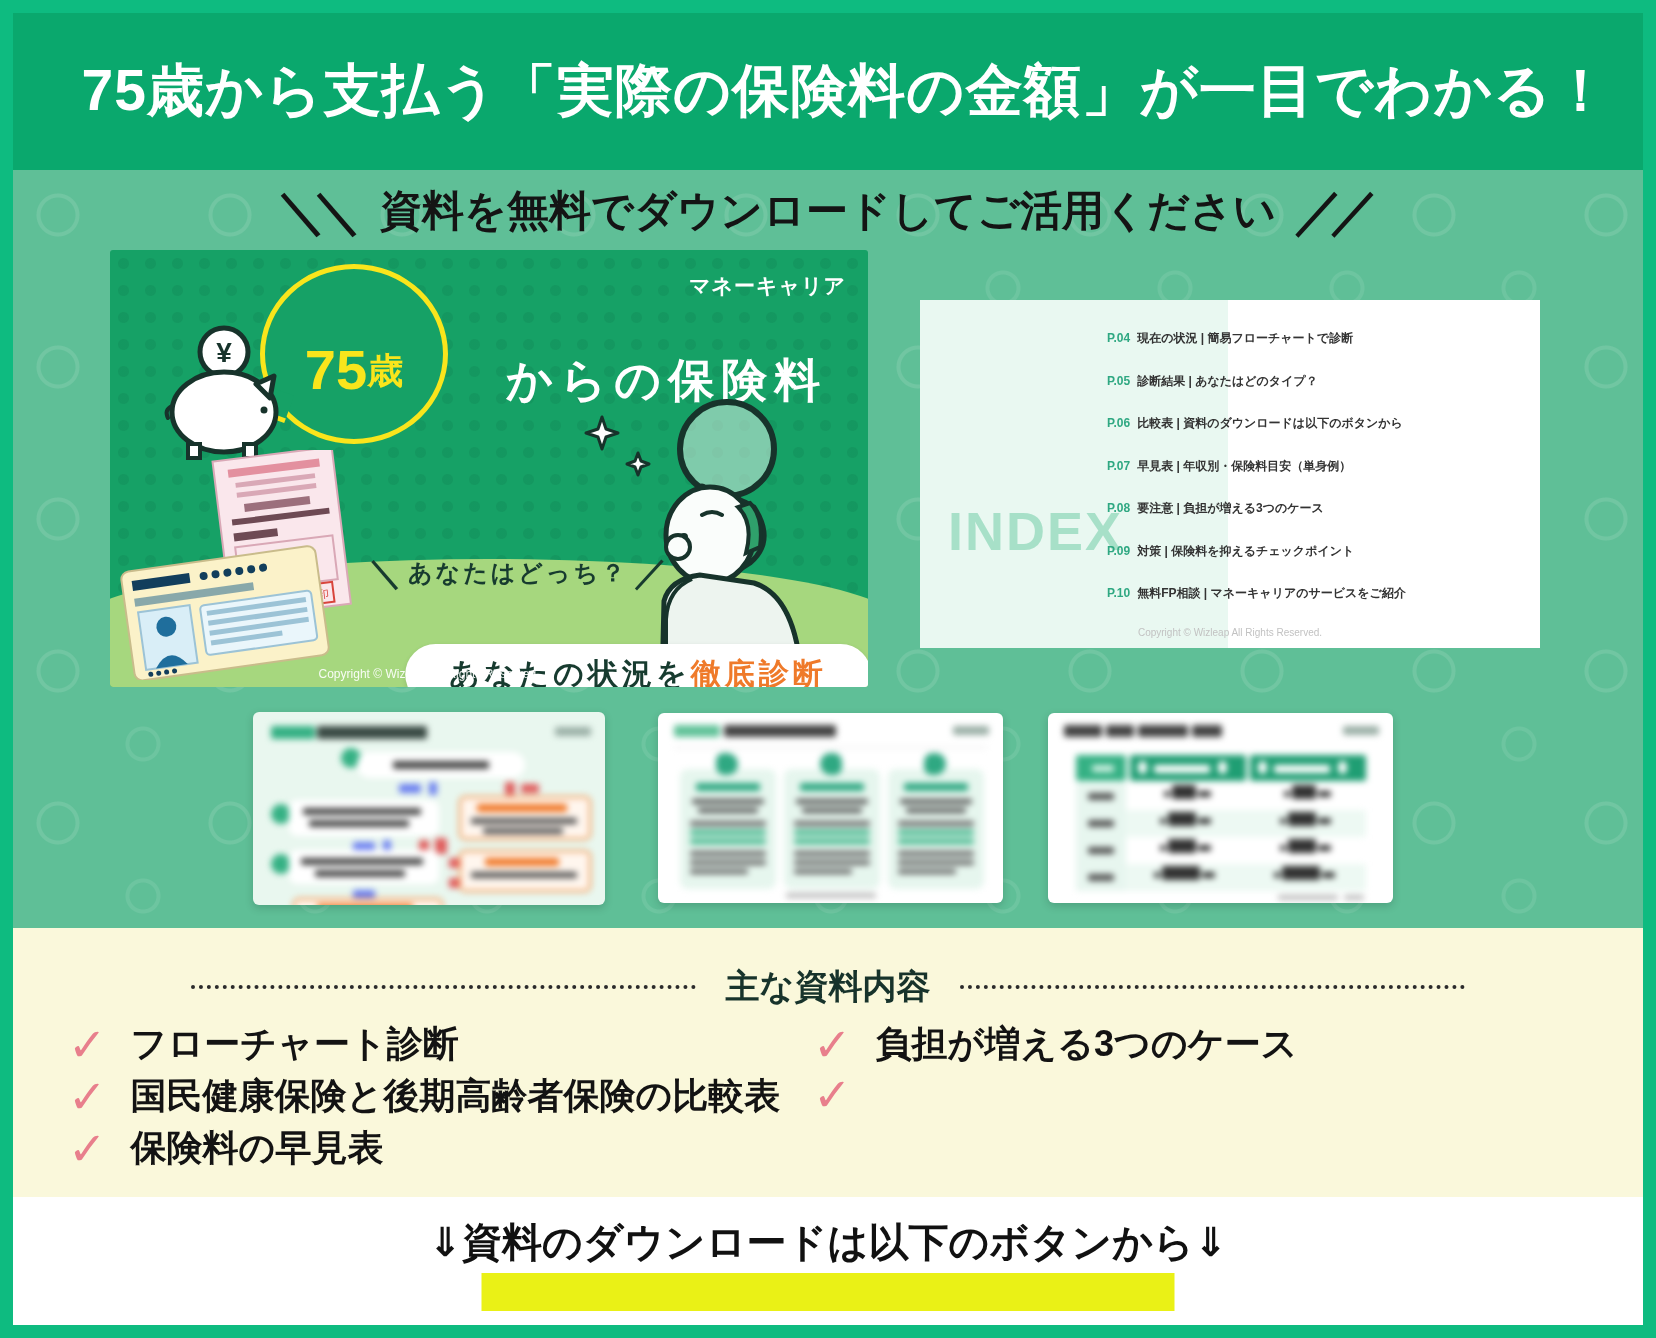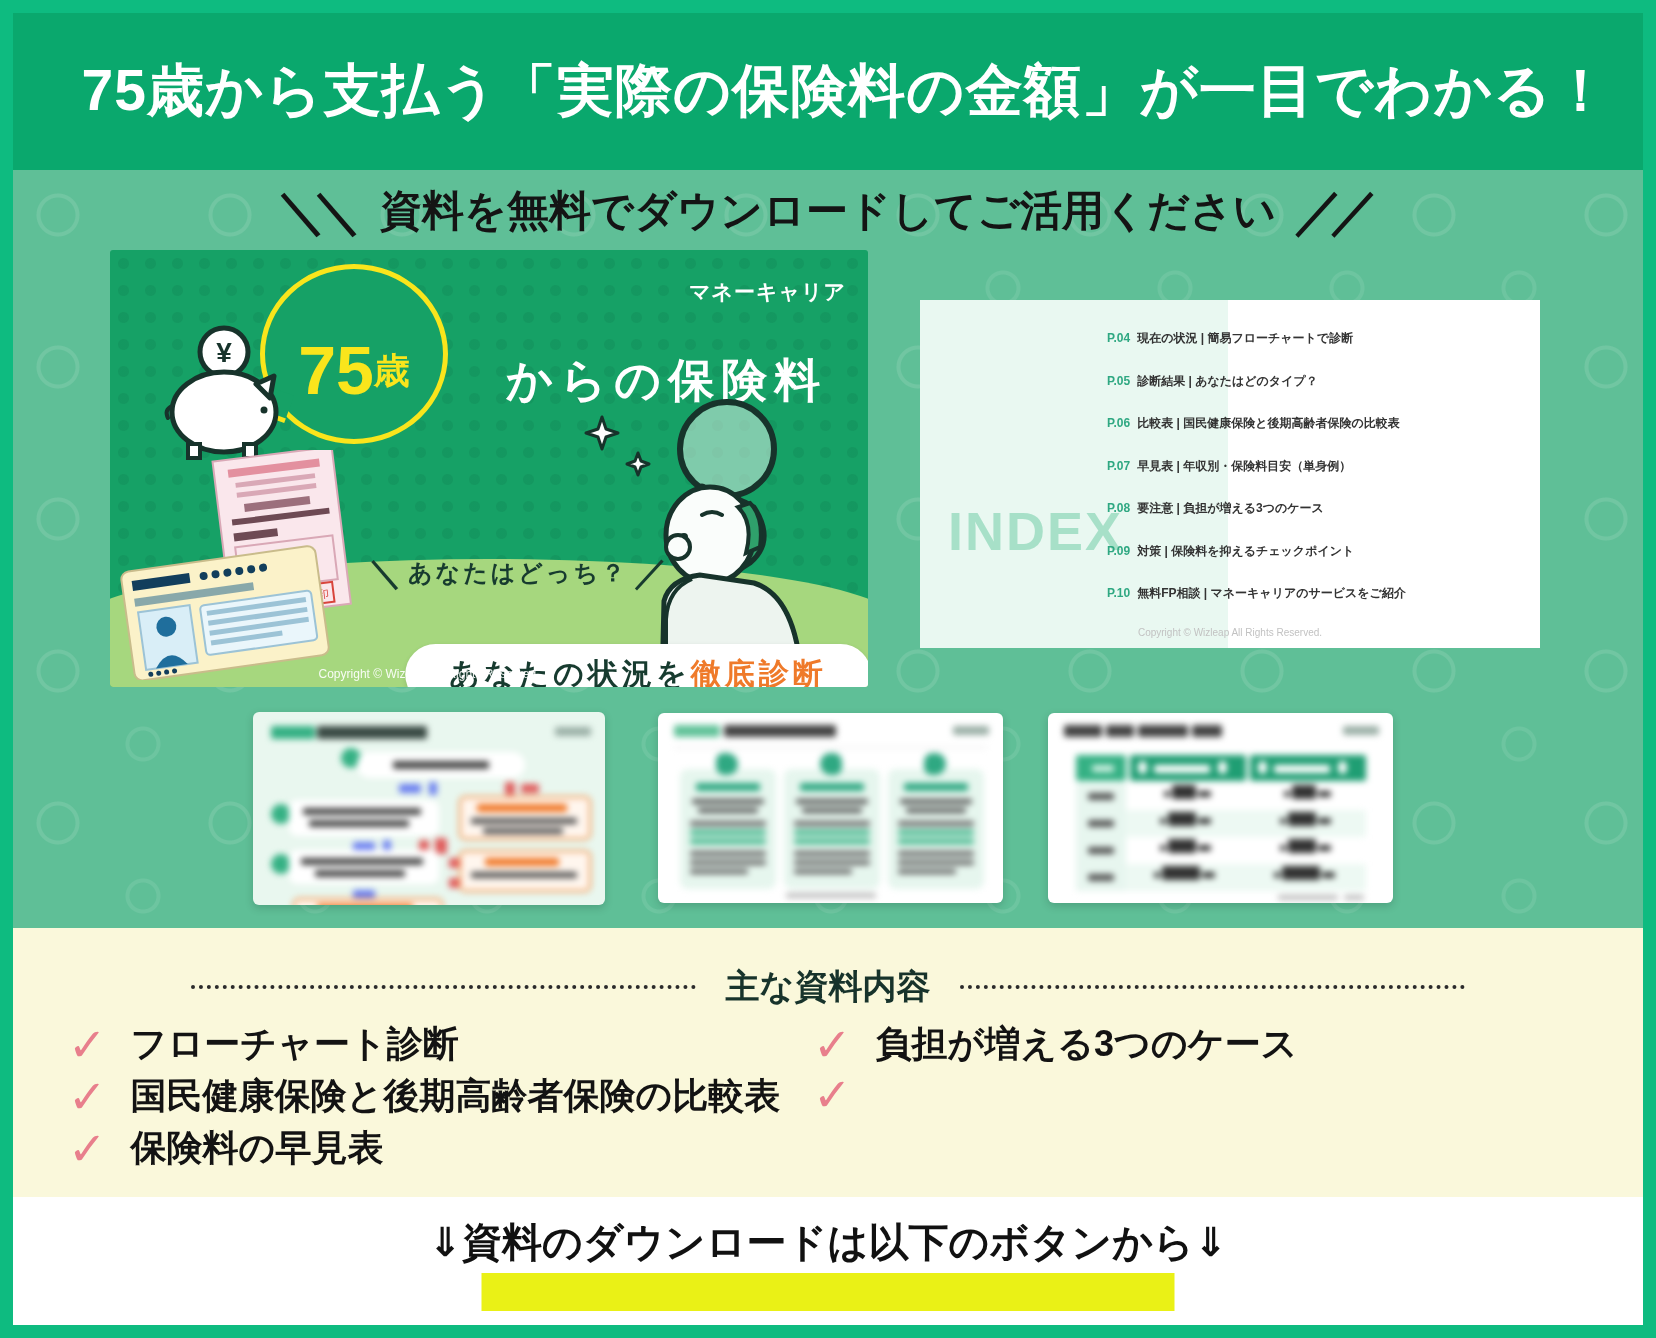--- a/index.html
+++ b/index.html
@@ -36,32 +36,32 @@
   }
   .banner .txt{font-size:42px;font-weight:900;color:#141414;white-space:nowrap;}
   .banner .slash{font-size:50px;font-weight:900;color:#141414;letter-spacing:-14px;padding-right:14px;}
   
   .hero{
     position:absolute;left:97px;top:80px;width:758px;height:437px;
     background:#16A166;overflow:hidden;z-index:2;border-radius:3px;
     background-image:radial-gradient(rgba(0,60,35,.09) 5px, transparent 6px);
     background-size:27px 27px;
   }
-  .hero .brand{position:absolute;right:22px;top:22px;color:#fff;font-size:21px;font-weight:800;letter-spacing:1px;margin-top:6px;}
+  .hero .brand{position:absolute;right:22px;top:22px;color:#fff;font-size:21px;font-weight:800;letter-spacing:1px;}
   .hero .bubble{
     position:absolute;left:150px;top:14px;width:188px;height:180px;border-radius:50%;
     border:5px solid #F9E51C;display:flex;align-items:center;justify-content:center;
     background:#16A166;
   }
   .hero .bubble::after{
     content:"";position:absolute;left:-4px;bottom:20px;width:24px;height:24px;
     background:#16A166;border-left:5px solid #F9E51C;border-bottom:5px solid #F9E51C;
     transform:rotate(20deg);
   }
-  .hero .age{color:#F9E51C;font-size:68px;font-weight:900;line-height:1;margin-top:32px;}
+  .hero .age{color:#F9E51C;font-size:56px;font-weight:900;line-height:1;margin-top:32px;}
   .hero .age-unit{color:#F9E51C;font-size:36px;font-weight:900;margin-top:34px;}
   .hero .line1{position:absolute;left:396px;top:100px;color:#fff;font-size:46px;font-weight:900;letter-spacing:7px;white-space:nowrap;}
   .hero .line2{position:absolute;left:34px;top:198px;display:flex;align-items:center;white-space:nowrap;z-index:3;}
   .hero .l2pre{color:#fff;font-size:42px;font-weight:900;margin-right:6px;}
   .hero .l2hl{background:#F9E51C;color:#173B2F;font-size:54px;font-weight:900;padding:16px 16px;letter-spacing:1px;}
   .hero .l2a,.hero .l2b{color:#fff;font-size:36px;font-weight:900;}
   .hero .l2em{color:#fff;font-size:57px;font-weight:900;}
   .hero .question{
     position:absolute;left:258px;top:300px;display:flex;align-items:center;gap:6px;z-index:3;
     color:#173B2F;font-weight:900;
@@ -252,21 +252,21 @@
 
       <div class="copyright">Copyright © Wizleap All Rights Reserved.</div>
     </div>
 
     <div class="index-card">
       <div class="mint"></div>
       <div class="label">INDEX</div>
       <div class="entries">
         <div class="entry"><span class="pg">P.04</span><span class="etxt">現在の状況 | 簡易フローチャートで診断</span></div>
         <div class="entry"><span class="pg">P.05</span><span class="etxt">診断結果 | あなたはどのタイプ？</span></div>
-        <div class="entry"><span class="pg">P.06</span><span class="etxt">比較表 | 国民健康保険と後期高齢者保険の比較表</span></div>
+        <div class="entry"><span class="pg">P.06</span><span class="etxt">比較表 | 資料のダウンロードは以下のボタンから</span></div>
         <div class="entry"><span class="pg">P.07</span><span class="etxt">早見表 | 年収別・保険料目安（単身例）</span></div>
         <div class="entry"><span class="pg">P.08</span><span class="etxt">要注意 | 負担が増える3つのケース</span></div>
         <div class="entry"><span class="pg">P.09</span><span class="etxt">対策 | 保険料を抑えるチェックポイント</span></div>
         <div class="entry"><span class="pg">P.10</span><span class="etxt">無料FP相談 | マネーキャリアのサービスをご紹介</span></div>
       </div>
       <div class="icopy">Copyright © Wizleap All Rights Reserved.</div>
     </div>
 
     <div class="thumb t1">
       <div class="mock">

